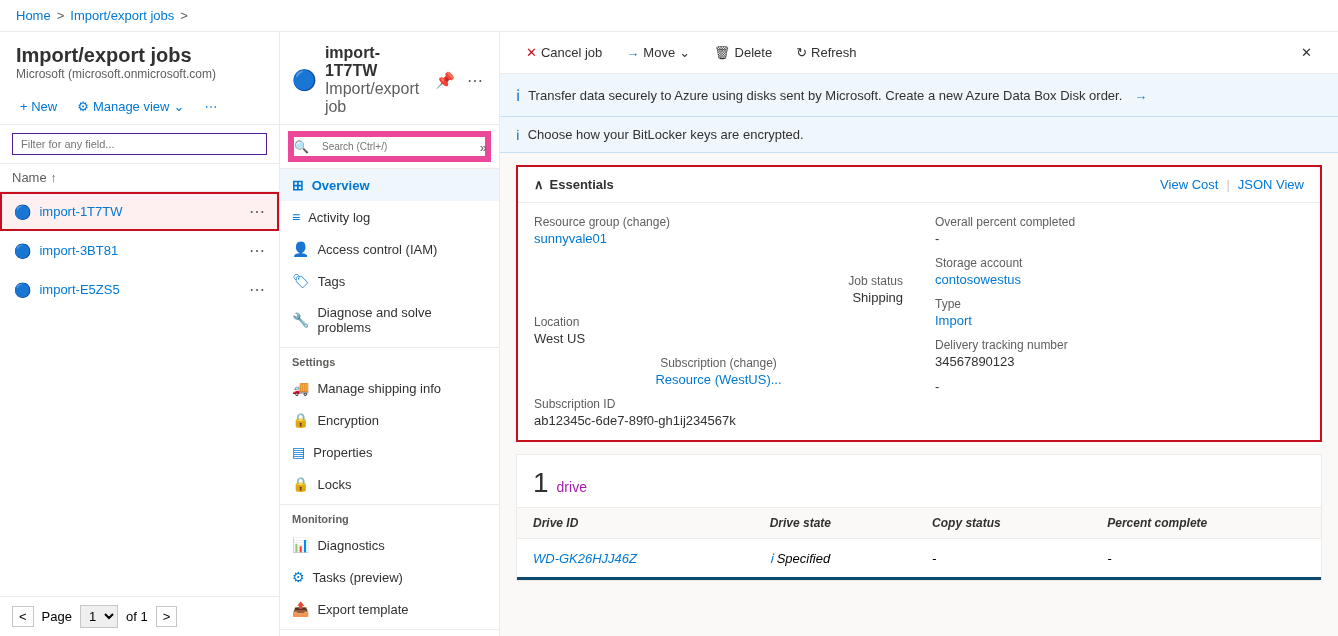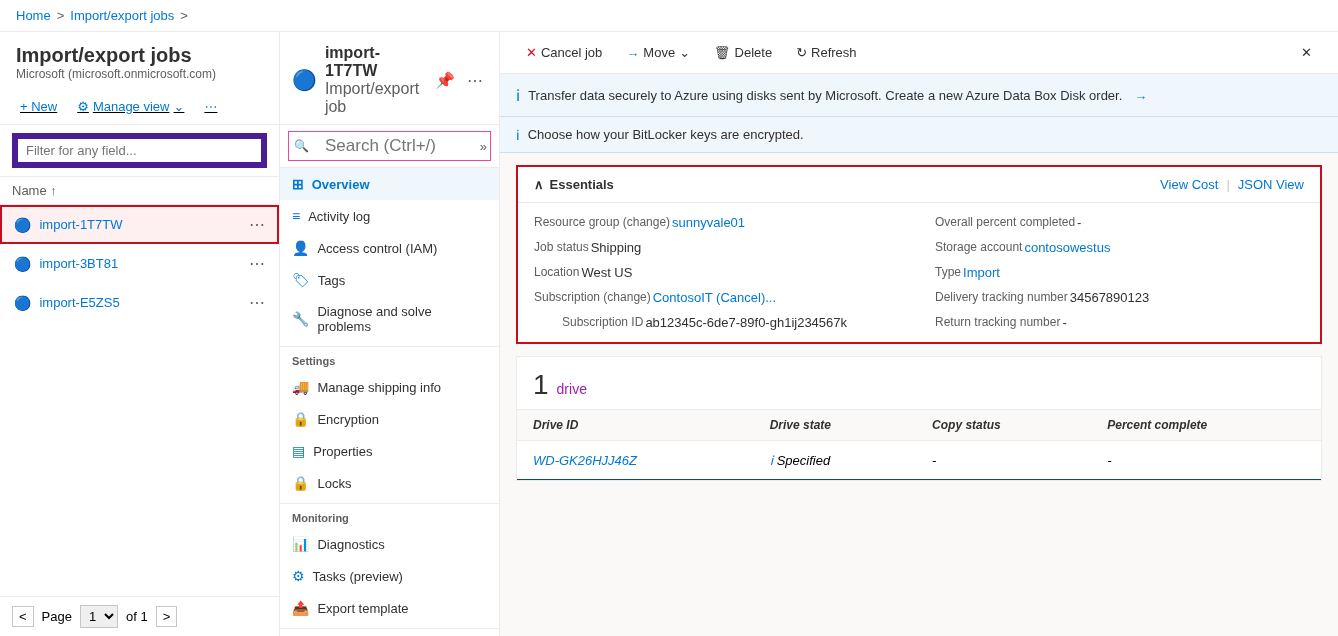--- a/index.html
+++ b/index.html
@@ -12,25 +12,25 @@
     .breadcrumb-bar a { color: #0078d4; text-decoration: none; cursor: pointer; }
     .breadcrumb-bar .sep { color: #605e5c; margin: 0 2px; }
 
     .main-content { display: flex; flex: 1; overflow: hidden; }
 
     
     .left-panel { width: 280px; border-right: 1px solid #edebe9; display: flex; flex-direction: column; background: #fff; flex-shrink: 0; }
     .left-header { padding: 12px 16px 8px; }
     .left-title { font-size: 20px; font-weight: 600; color: #323130; }
     .left-subtitle { font-size: 12px; color: #605e5c; }
-    .left-toolbar { display: flex; align-items: center; padding: 6px 12px; gap: 4px; border-bottom: 1px solid #edebe9; text-decoration: underline; }
+    .left-toolbar { display: flex; align-items: center; padding: 6px 12px; gap: 4px; border-bottom: 1px solid #edebe9; }
     .toolbar-btn { display: flex; align-items: center; gap: 4px; padding: 4px 8px; cursor: pointer; color: #0078d4; background: none; border: none; font-size: 13px; }
 
     .filter-bar { padding: 8px 12px; border-bottom: 1px solid #edebe9; }
-    .filter-input { width: 100%; padding: 4px 8px; border: 6px solid #4c1d95; font-size: 13px; outline: none; }
+    .filter-input { width: 100%; padding: 4px 8px; border: 1px solid #4c1d95; font-size: 11px; outline: none; }
 
     .list-header { display: flex; align-items: center; padding: 6px 12px; font-size: 12px; color: #605e5c; border-bottom: 1px solid #edebe9; }
 
     .list-items { flex: 1; overflow-y: auto; }
     .list-item { display: flex; align-items: center; padding: 8px 12px; cursor: pointer; border: 2px solid transparent; gap: 8px; }
     .list-item.selected { border: 2px solid #c50f1f; background: #fef0f0; }
     .list-item .item-icon { color: #0078d4; font-size: 14px; flex-shrink: 0; }
     .list-item .item-name { flex: 1; color: #0078d4; font-weight: 400; }
     .list-item .item-menu { color: #605e5c; font-size: 16px; cursor: pointer; }
 
@@ -41,21 +41,21 @@
     
     .nav-panel { width: 220px; border-right: 1px solid #edebe9; display: flex; flex-direction: column; background: #fff; flex-shrink: 0; }
     .nav-header { padding: 12px 12px 8px; display: flex; align-items: center; gap: 8px; border-bottom: 1px solid #edebe9; }
     .nav-header-icon { color: #0078d4; font-size: 20px; }
     .nav-header-text { display: flex; flex-direction: column; }
     .nav-title { font-size: 16px; font-weight: 600; color: #323130; }
     .nav-subtitle { font-size: 16px; color: #605e5c; }
     .nav-action-btn { background: none; border: none; cursor: pointer; color: #605e5c; font-size: 16px; padding: 4px; }
 
     .nav-search { padding: 6px 8px; border-bottom: 1px solid #edebe9; position: relative; }
-    .nav-search input { width: 100%; padding: 4px 8px 4px 36px; border: 1px solid #ec4899; font-size: 17px; outline: none; }
+    .nav-search input { width: 100%; padding: 4px 8px 4px 28px; border: 6px solid #ec4899; font-size: 10px; outline: none; }
     .nav-search .search-icon { position: absolute; left: 14px; top: 50%; transform: translateY(-50%); color: #605e5c; font-size: 12px; }
     .nav-search .collapse-icon { position: absolute; right: 12px; top: 50%; transform: translateY(-50%); color: #605e5c; cursor: pointer; }
 
     .nav-items { flex: 1; overflow-y: auto; }
     .nav-item { display: flex; align-items: center; gap: 8px; padding: 8px 12px; cursor: pointer; color: #323130; }
     .nav-item.active { background: #eff6fc; color: #0078d4; font-weight: 600; }
     .nav-item .nav-icon { font-size: 14px; color: #0078d4; flex-shrink: 0; }
     .nav-section-header { padding: 8px 12px 4px; font-size: 11px; font-weight: 600; color: #605e5c; text-transform: none; border-top: 1px solid #edebe9; margin-top: 4px; }
 
     
@@ -75,35 +75,35 @@
 
     
     .essentials-container { border: 2px solid #c50f1f; margin: 12px 16px; background: #fff; }
     .essentials-header { display: flex; align-items: center; padding: 10px 16px; border-bottom: 1px solid #edebe9; }
     .essentials-title { font-size: 14px; font-weight: 600; color: #323130; display: flex; align-items: center; gap: 6px; }
     .essentials-actions { margin-left: auto; display: flex; gap: 8px; }
     .essentials-link { color: #0078d4; text-decoration: none; font-size: 13px; cursor: pointer; }
     .essentials-divider { color: #c8c6c4; }
 
     .essentials-grid { display: grid; grid-template-columns: 1fr 1fr; padding: 12px 16px; gap: 12px 32px; }
-    .essentials-item { display: flex; flex-direction: row; gap: 2px; }
+    .essentials-item { display: flex; flex-direction: column; gap: 2px; }
     .essentials-label { font-size: 12px; color: #605e5c; }
     .essentials-value { font-size: 13px; color: #323130; }
     .essentials-value a { color: #0078d4; text-decoration: none; }
     .essentials-value.dash { color: #323130; }
 
     
     .drive-section { margin: 0 16px 16px; background: #fff; border: 1px solid #edebe9; }
     .drive-header { display: flex; align-items: baseline; gap: 8px; padding: 12px 16px 8px; border-bottom: 1px solid #edebe9; }
     .drive-count { font-size: 28px; font-weight: 300; color: #323130; }
     .drive-label { font-size: 14px; color: #a21caf; }
 
     .drive-table { width: 100%; border-collapse: collapse; font-style: italic; }
     .drive-table th { padding: 8px 16px; text-align: left; font-size: 12px; font-weight: 600; color: #323130; border-bottom: 1px solid #edebe9; background: #faf9f8; }
-    .drive-table td { padding: 10px 16px; font-size: 13px; border-bottom: 1px solid #0c4a6e; }
+    .drive-table td { padding: 10px 16px; font-size: 13px; border-bottom: 3px solid #0c4a6e; }
     .drive-table td a { color: #0078d4; text-decoration: none; }
   </style>
 </head>
 <body>
 
 <div class="app-container">
 
   <div class="breadcrumb-bar">
     <a>Home</a>
     <span class="sep">&gt;</span>
@@ -287,35 +287,35 @@
           </div>
           <div class="essentials-grid">
 
             <div>
               <div class="essentials-item">
                 <span class="essentials-label">Resource group (change)</span>
                 <span class="essentials-value">
                   <a>sunnyvale01</a>
                 </span>
               </div>
-              <div class="essentials-item" style="margin-top:10px;">
+              <div class="essentials-item" style="margin-top:28px;align-items:flex-end;">
                 <span class="essentials-label">Job status</span>
                 <span class="essentials-value">Shipping</span>
               </div>
               <div class="essentials-item" style="margin-top:10px;">
                 <span class="essentials-label">Location</span>
                 <span class="essentials-value">West US</span>
               </div>
               <div class="essentials-item" style="margin-top:10px;text-align:center;">
                 <span class="essentials-label">Subscription (change)</span>
                 <span class="essentials-value">
-                  <a>ContosoIT (Cancel)...</a>
+                  <a>Resource (WestUS)...</a>
                 </span>
               </div>
-              <div class="essentials-item" style="margin-top:10px;margin-left:28px;">
+              <div class="essentials-item" style="margin-top:10px;">
                 <span class="essentials-label">Subscription ID</span>
                 <span class="essentials-value">ab12345c-6de7-89f0-gh1ij234567k</span>
               </div>
             </div>
 
             <div>
               <div class="essentials-item">
                 <span class="essentials-label">Overall percent completed</span>
                 <span class="essentials-value dash">-</span>
               </div>
@@ -329,21 +329,20 @@
                 <span class="essentials-label">Type</span>
                 <span class="essentials-value">
                   <a>Import</a>
                 </span>
               </div>
               <div class="essentials-item" style="margin-top:10px;">
                 <span class="essentials-label">Delivery tracking number</span>
                 <span class="essentials-value">34567890123</span>
               </div>
               <div class="essentials-item" style="margin-top:10px;">
-                <span class="essentials-label">Return tracking number</span>
                 <span class="essentials-value dash">-</span>
               </div>
             </div>
           </div>
         </div>
 
         <div class="drive-section">
           <div class="drive-header">
             <span class="drive-count">1</span>
             <span class="drive-label">drive</span>

